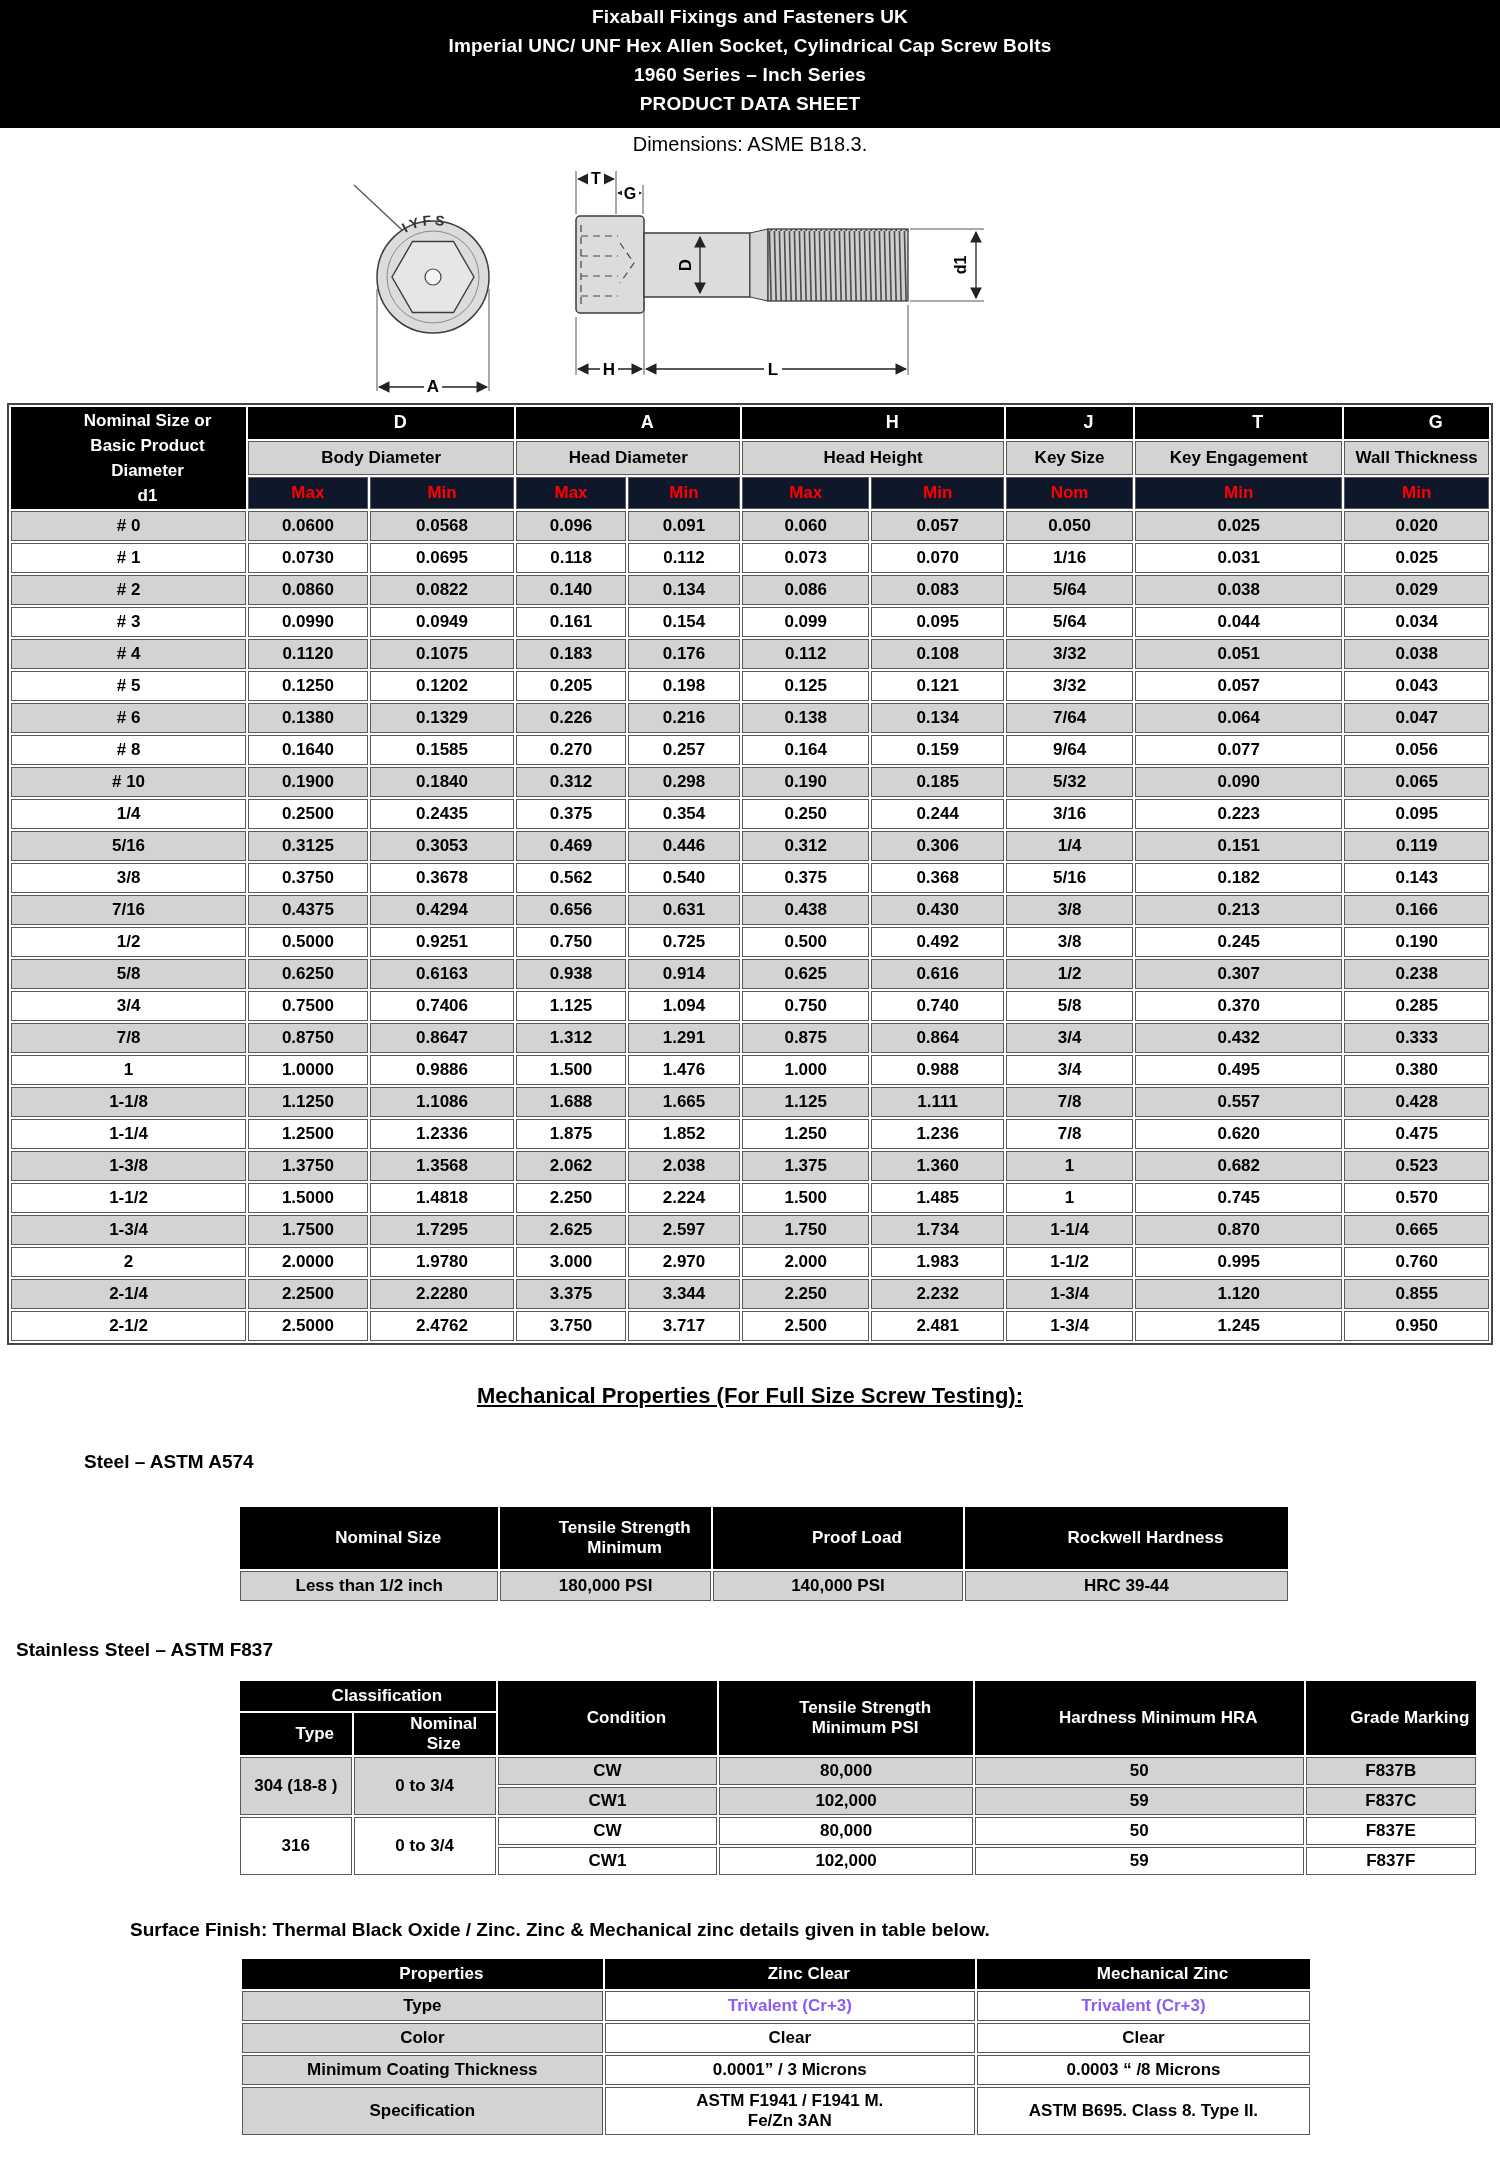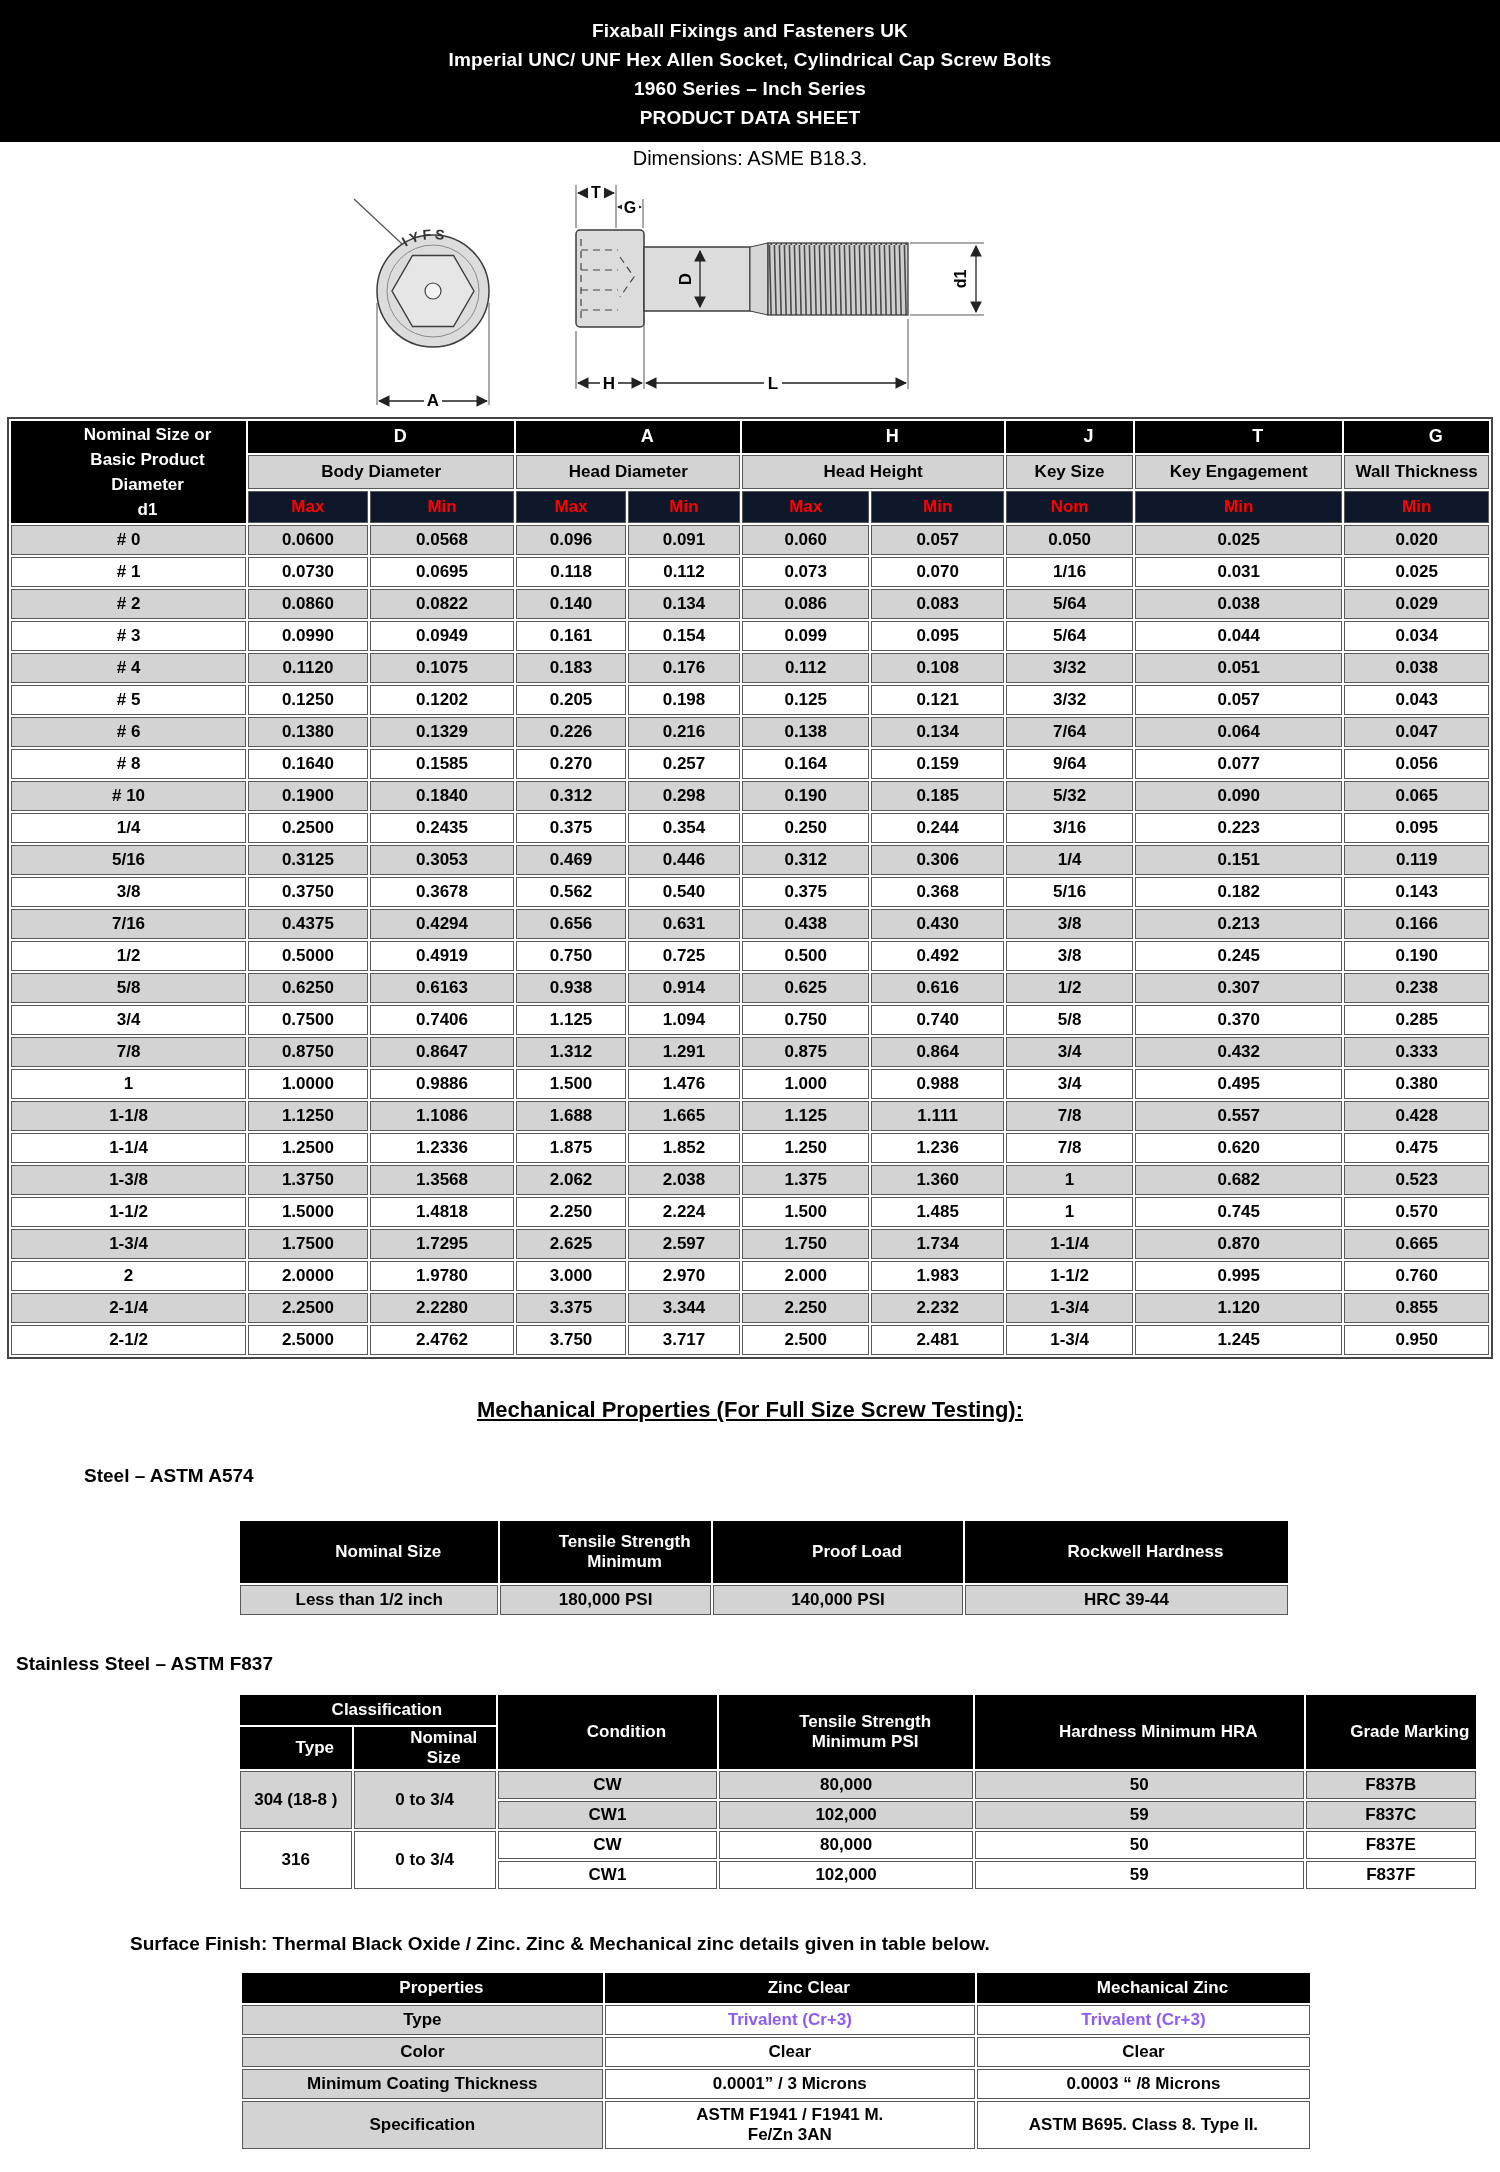--- a/index.html
+++ b/index.html
@@ -1,19 +1,19 @@
 <!DOCTYPE html>
 <html><head>
 <meta charset="utf-8">
 <style>
   html,body { margin:0; padding:0; background:#fff; }
   body { width:1500px; color:#000; font-family:"Liberation Sans", sans-serif; }
 
   
-  .topbar { background:#000; color:#fff; text-align:center; padding:16px 0 10px; }
+  .topbar { background:#000; color:#fff; text-align:center; padding:2px 0 10px; }
   .topbar div { font-weight:bold; font-size:19px; line-height:29px; letter-spacing:.2px; }
   .dims-note { text-align:center; font-size:20px; margin-top:5px; height:24px; }
 
   
   .drawing-wrap { height:244px; margin:2px 0 0 268px; }
 
   
   table { border-collapse:separate; border-spacing:2px; table-layout:fixed; }
   td, th { border:1px solid #595959; font-weight:bold; text-align:center;
            vertical-align:middle; font-size:17px; padding:0 2px; overflow:hidden; }
@@ -338,21 +338,21 @@
         <td>0.631</td>
         <td>0.438</td>
         <td>0.430</td>
         <td>3/8</td>
         <td>0.213</td>
         <td>0.166</td>
       </tr>
       <tr>
         <td>1/2</td>
         <td>0.5000</td>
-        <td>0.4919</td>
+        <td>0.9251</td>
         <td>0.750</td>
         <td>0.725</td>
         <td>0.500</td>
         <td>0.492</td>
         <td>3/8</td>
         <td>0.245</td>
         <td>0.190</td>
       </tr>
       <tr class="gray">
         <td>5/8</td>

